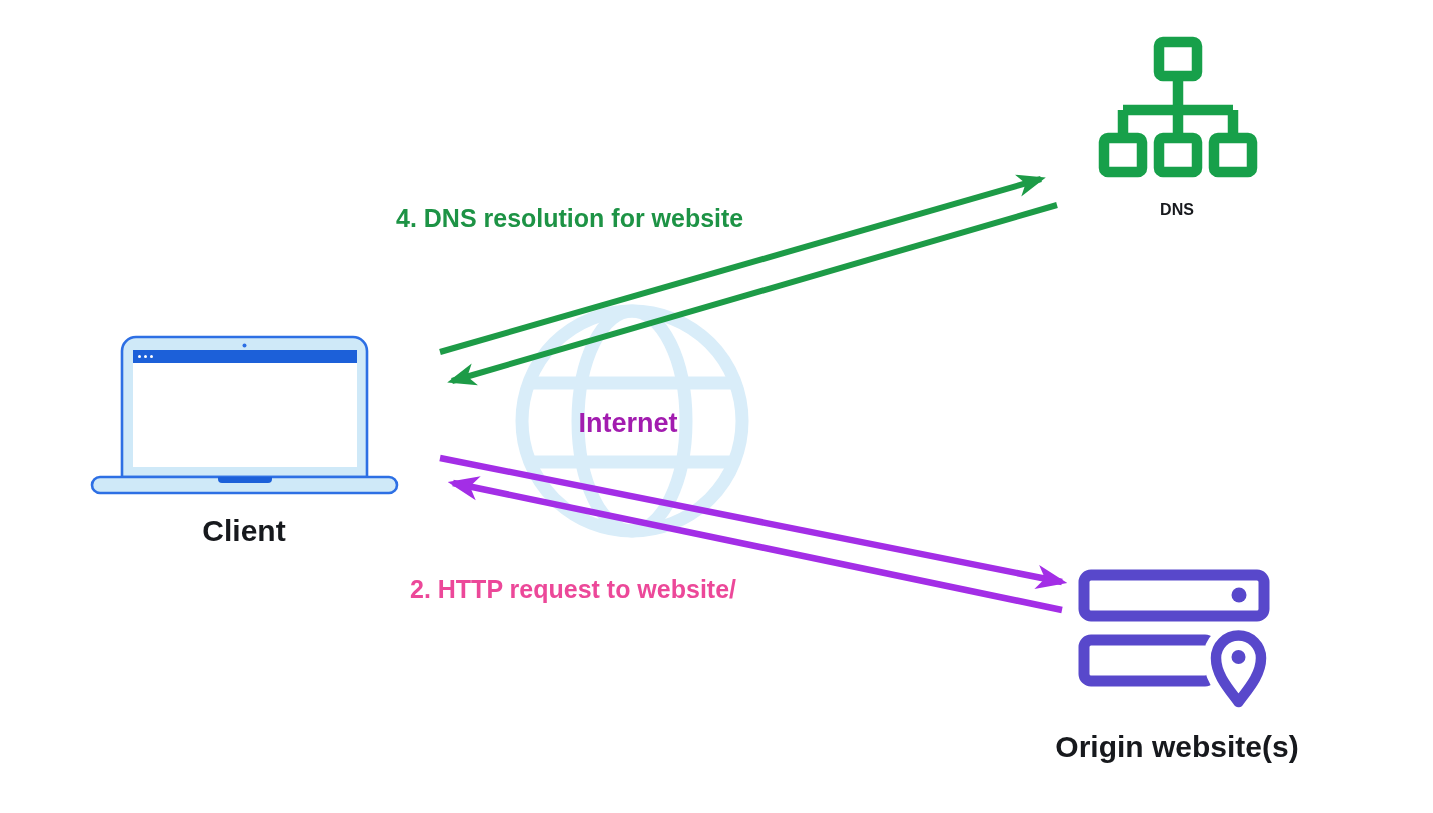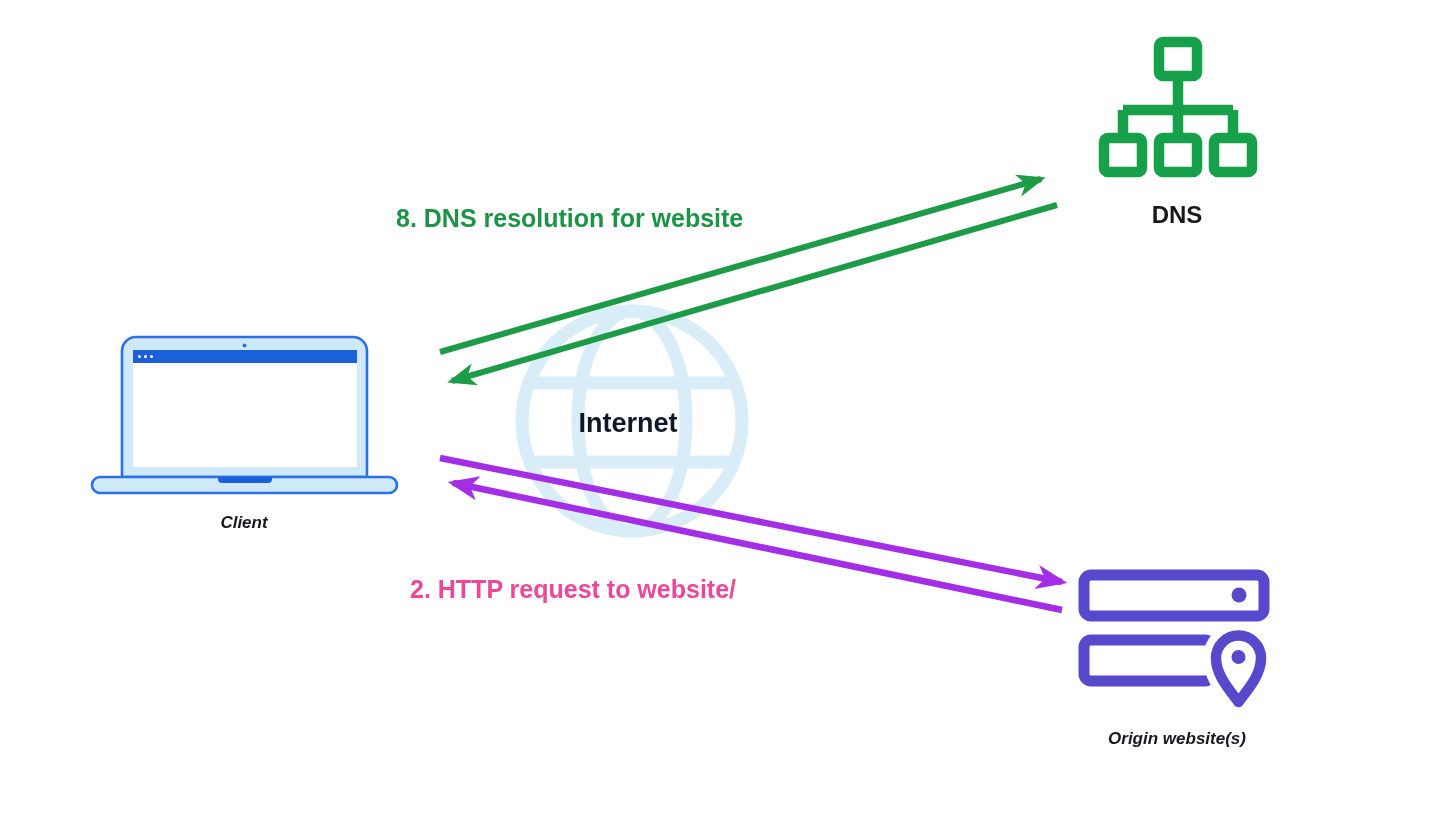--- a/index.html
+++ b/index.html
@@ -27,23 +27,23 @@
     position: absolute;
     font-weight: 700;
     color: #17191d;
     white-space: nowrap;
     line-height: 1.22;
   }
   .label.centered {
     text-align: center;
     transform: translateX(-50%);
   }
-  .node-label   { font-size: 17px; font-style: italic; }
-  .internet-label { font-size: 27px; color: #0f172a; }
-  .dns-label    { font-size: 24px; }
+  .node-label   { font-size: 30px; }
+  .internet-label { font-size: 27px; color: #a21caf; }
+  .dns-label    { font-size: 16px; }
   .flow-label-green {
     font-size: 25px;
     color: #1d9345;
   }
   .flow-label-purple {
     font-size: 25px;
     color: #ec4899;
   }
   .flow-label-purple .line2 {
     padding-left: 27px;
@@ -131,19 +131,19 @@
   </div>
 
   <div class="label node-label centered" style="left:244px; top:513px;">Client</div>
 
   <div class="label internet-label centered" style="left:628px; top:407px;">Internet</div>
 
   <div class="label dns-label centered" style="left:1177px; top:200px;">DNS</div>
 
   <div class="label node-label centered" style="left:1177px; top:729px;">Origin website(s)</div>
 
-  <div class="label flow-label-green" style="left:396px; top:203px;">8. DNS resolution for website</div>
+  <div class="label flow-label-green" style="left:396px; top:203px;">4. DNS resolution for website</div>
 
   <div class="label flow-label-purple" style="left:410px; top:574px;">
     <div class="line1">2. HTTP request to website/</div>
   </div>
 
 </div>
 
 </body></html>

